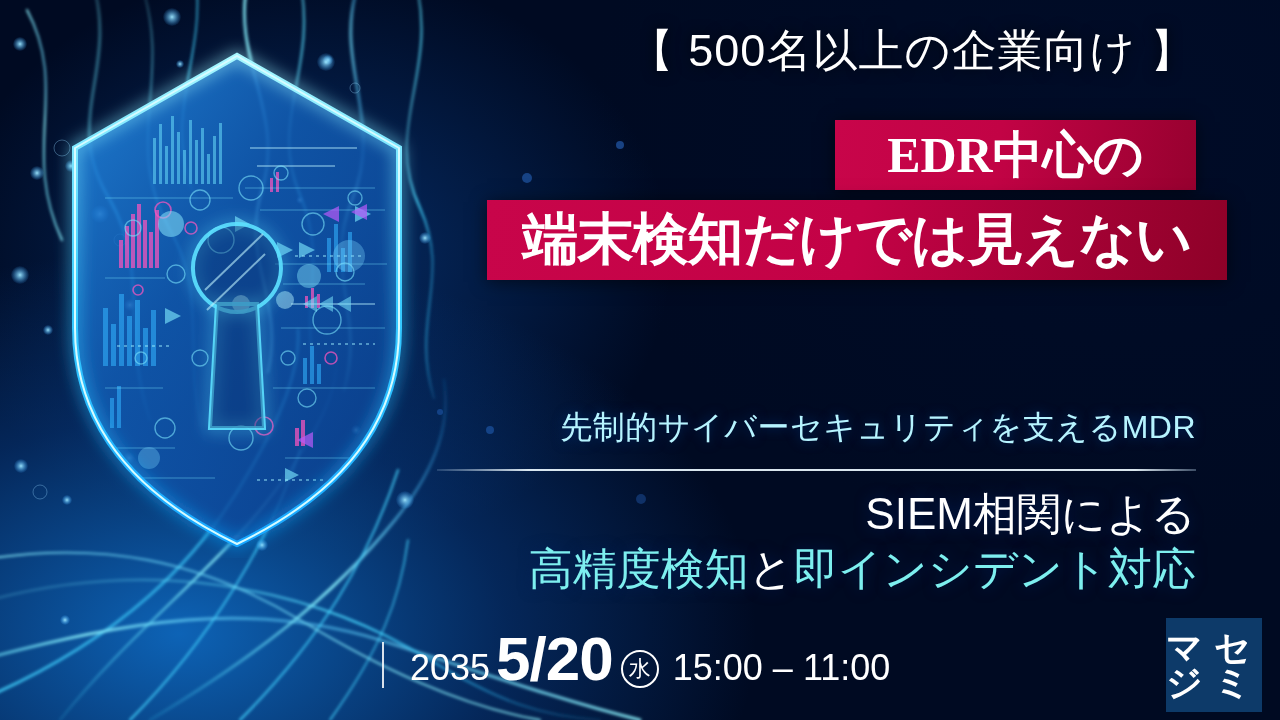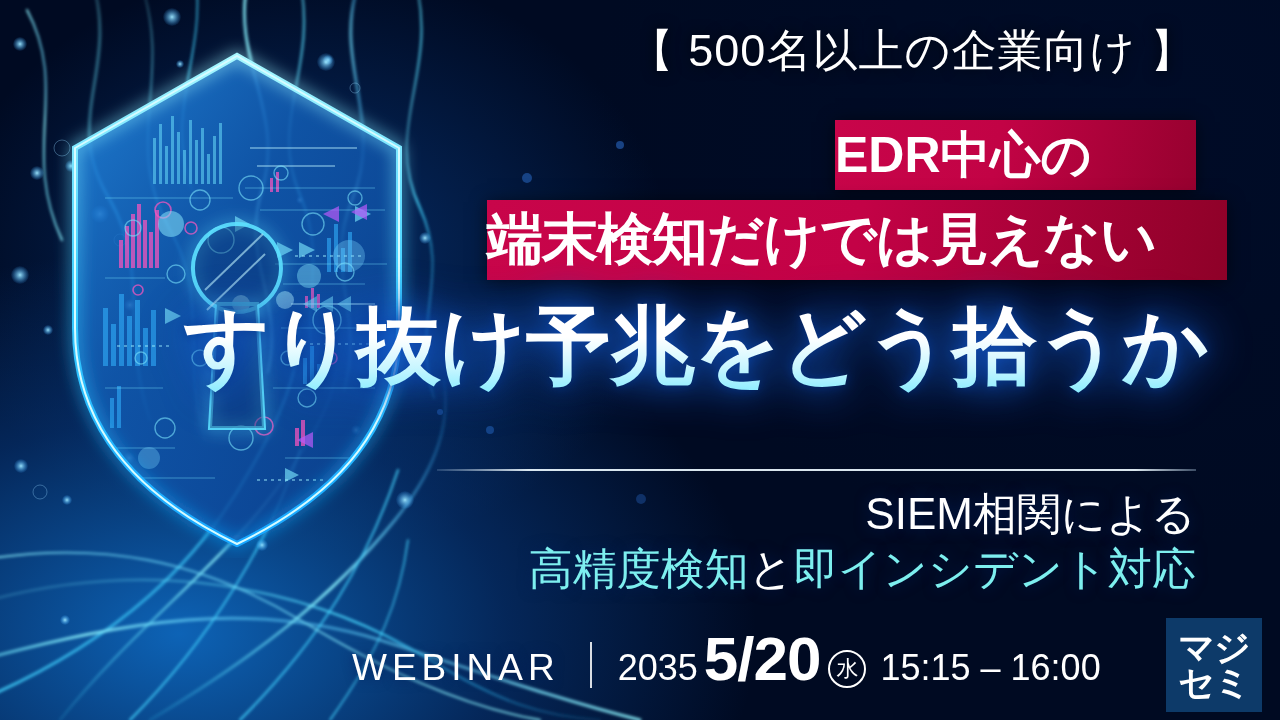--- a/index.html
+++ b/index.html
@@ -37,24 +37,25 @@
     color:#ffffff;
     font-size:45px; line-height:1.0;
     font-weight:400;
     letter-spacing:1px;
     white-space:nowrap;
     text-shadow:0 0 14px rgba(0,0,0,0.75);
   }
 
   .hl-bar {
     position:absolute;
-    display:flex; align-items:center; justify-content:flex-start;
+    display:flex; align-items:center; justify-content:center;
     color:#fff; font-weight:700;
     white-space:nowrap;
     box-shadow:0 2px 16px rgba(0,0,0,0.55);
+    font-family:Liberation Serif, serif;
   }
   .hl-bar.one {
     left:835px; top:120px; width:361px; height:70px;
     font-size:50px;
     background:linear-gradient(100deg,#c8054a 0%, #c20345 45%, #97012f 100%);
     letter-spacing:0px;
   }
   .hl-bar.two {
     left:487px; top:200px; width:740px; height:80px;
     font-size:56px;
@@ -122,21 +123,21 @@
     display:inline-flex; align-items:center; justify-content:center;
     width:38px; height:38px; border:2px solid #fff; border-radius:50%;
     font-size:22px; margin:0 14px 0 8px; transform:translateY(-4px);
   }
   .f-time { font-size:36px; letter-spacing:0px; }
 
   
   .logo {
     position:absolute; left:1166px; top:618px; width:96px; height:94px;
     background:#0d3a69;
-    display:flex; flex-direction:column; align-items:center; justify-content:center;
+    display:flex; flex-direction:row; align-items:center; justify-content:center;
     line-height:0.98;
   }
   .logo span {
     color:#ffffff; font-size:36px; font-weight:700; letter-spacing:-1px;
   }
 </style>
 </head>
 <body>
 
 <div id="banner">
@@ -417,39 +418,38 @@
     <div class="eyebrow">【 500名以上の企業向け 】</div>
 
     <div class="hl-bar one">
       <span>EDR中心の</span>
     </div>
 
     <div class="hl-bar two">
       <span>端末検知だけでは見えない</span>
     </div>
 
-    <div class="headline">すり抜け予兆をどう拾うか</div>
-
+
+    <div class="subline">先制的サイバーセキュリティを支えるMDR</div>
 
     <div class="divider"></div>
 
     <div class="benefit l2">
       <span class="cy">高精度検知</span><span class="wh">と</span><span class="cy">即インシデント対応</span>
     </div>
 
     <div class="benefit l1">SIEM相関による</div>
 
     <div class="footer">
       <div class="footer-inner">
-        <span class="f-webinar">WEBINAR</span>
         <span class="f-sep"></span>
         <span class="f-year">2035</span>
         <span class="f-date">5/20</span>
         <span class="f-dow">水</span>
-        <span class="f-time">15:15 – 16:00</span>
+        <span class="f-time">15:00 – 11:00</span>
       </div>
     </div>
 
     <div class="logo">
       <span>マジ</span>
       <span>セミ</span>
     </div>
 
   </div>
 </div>

